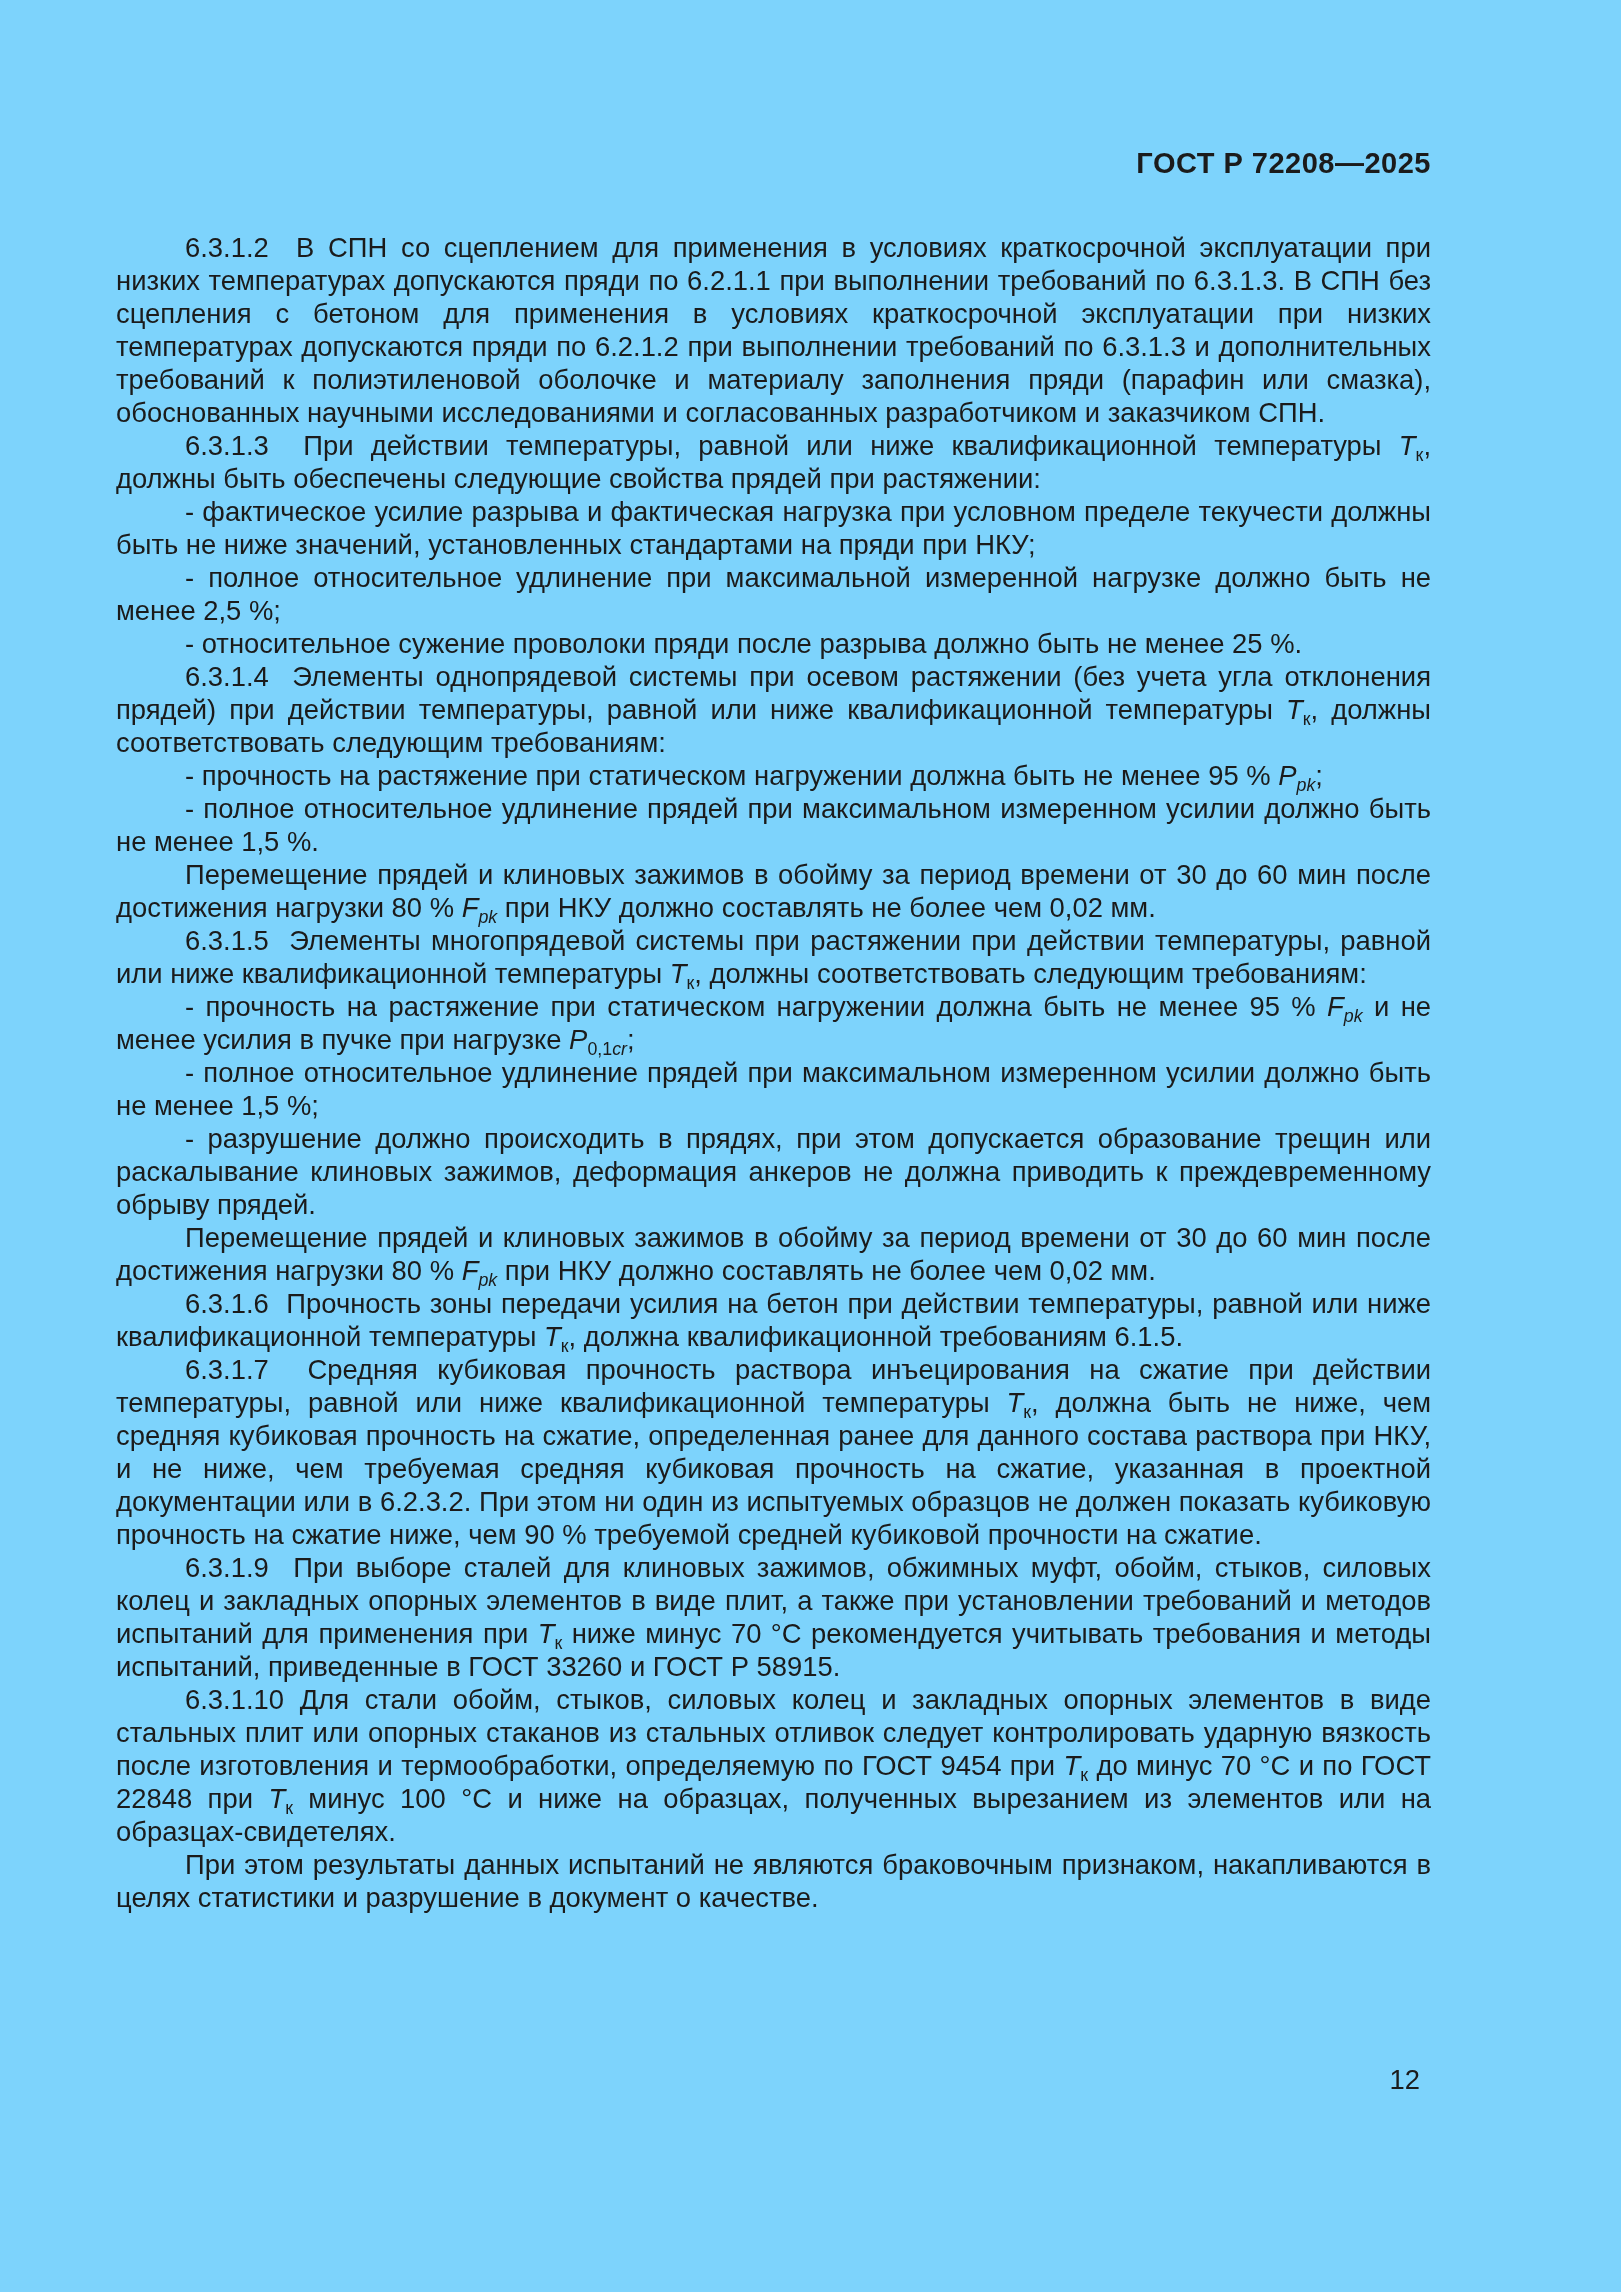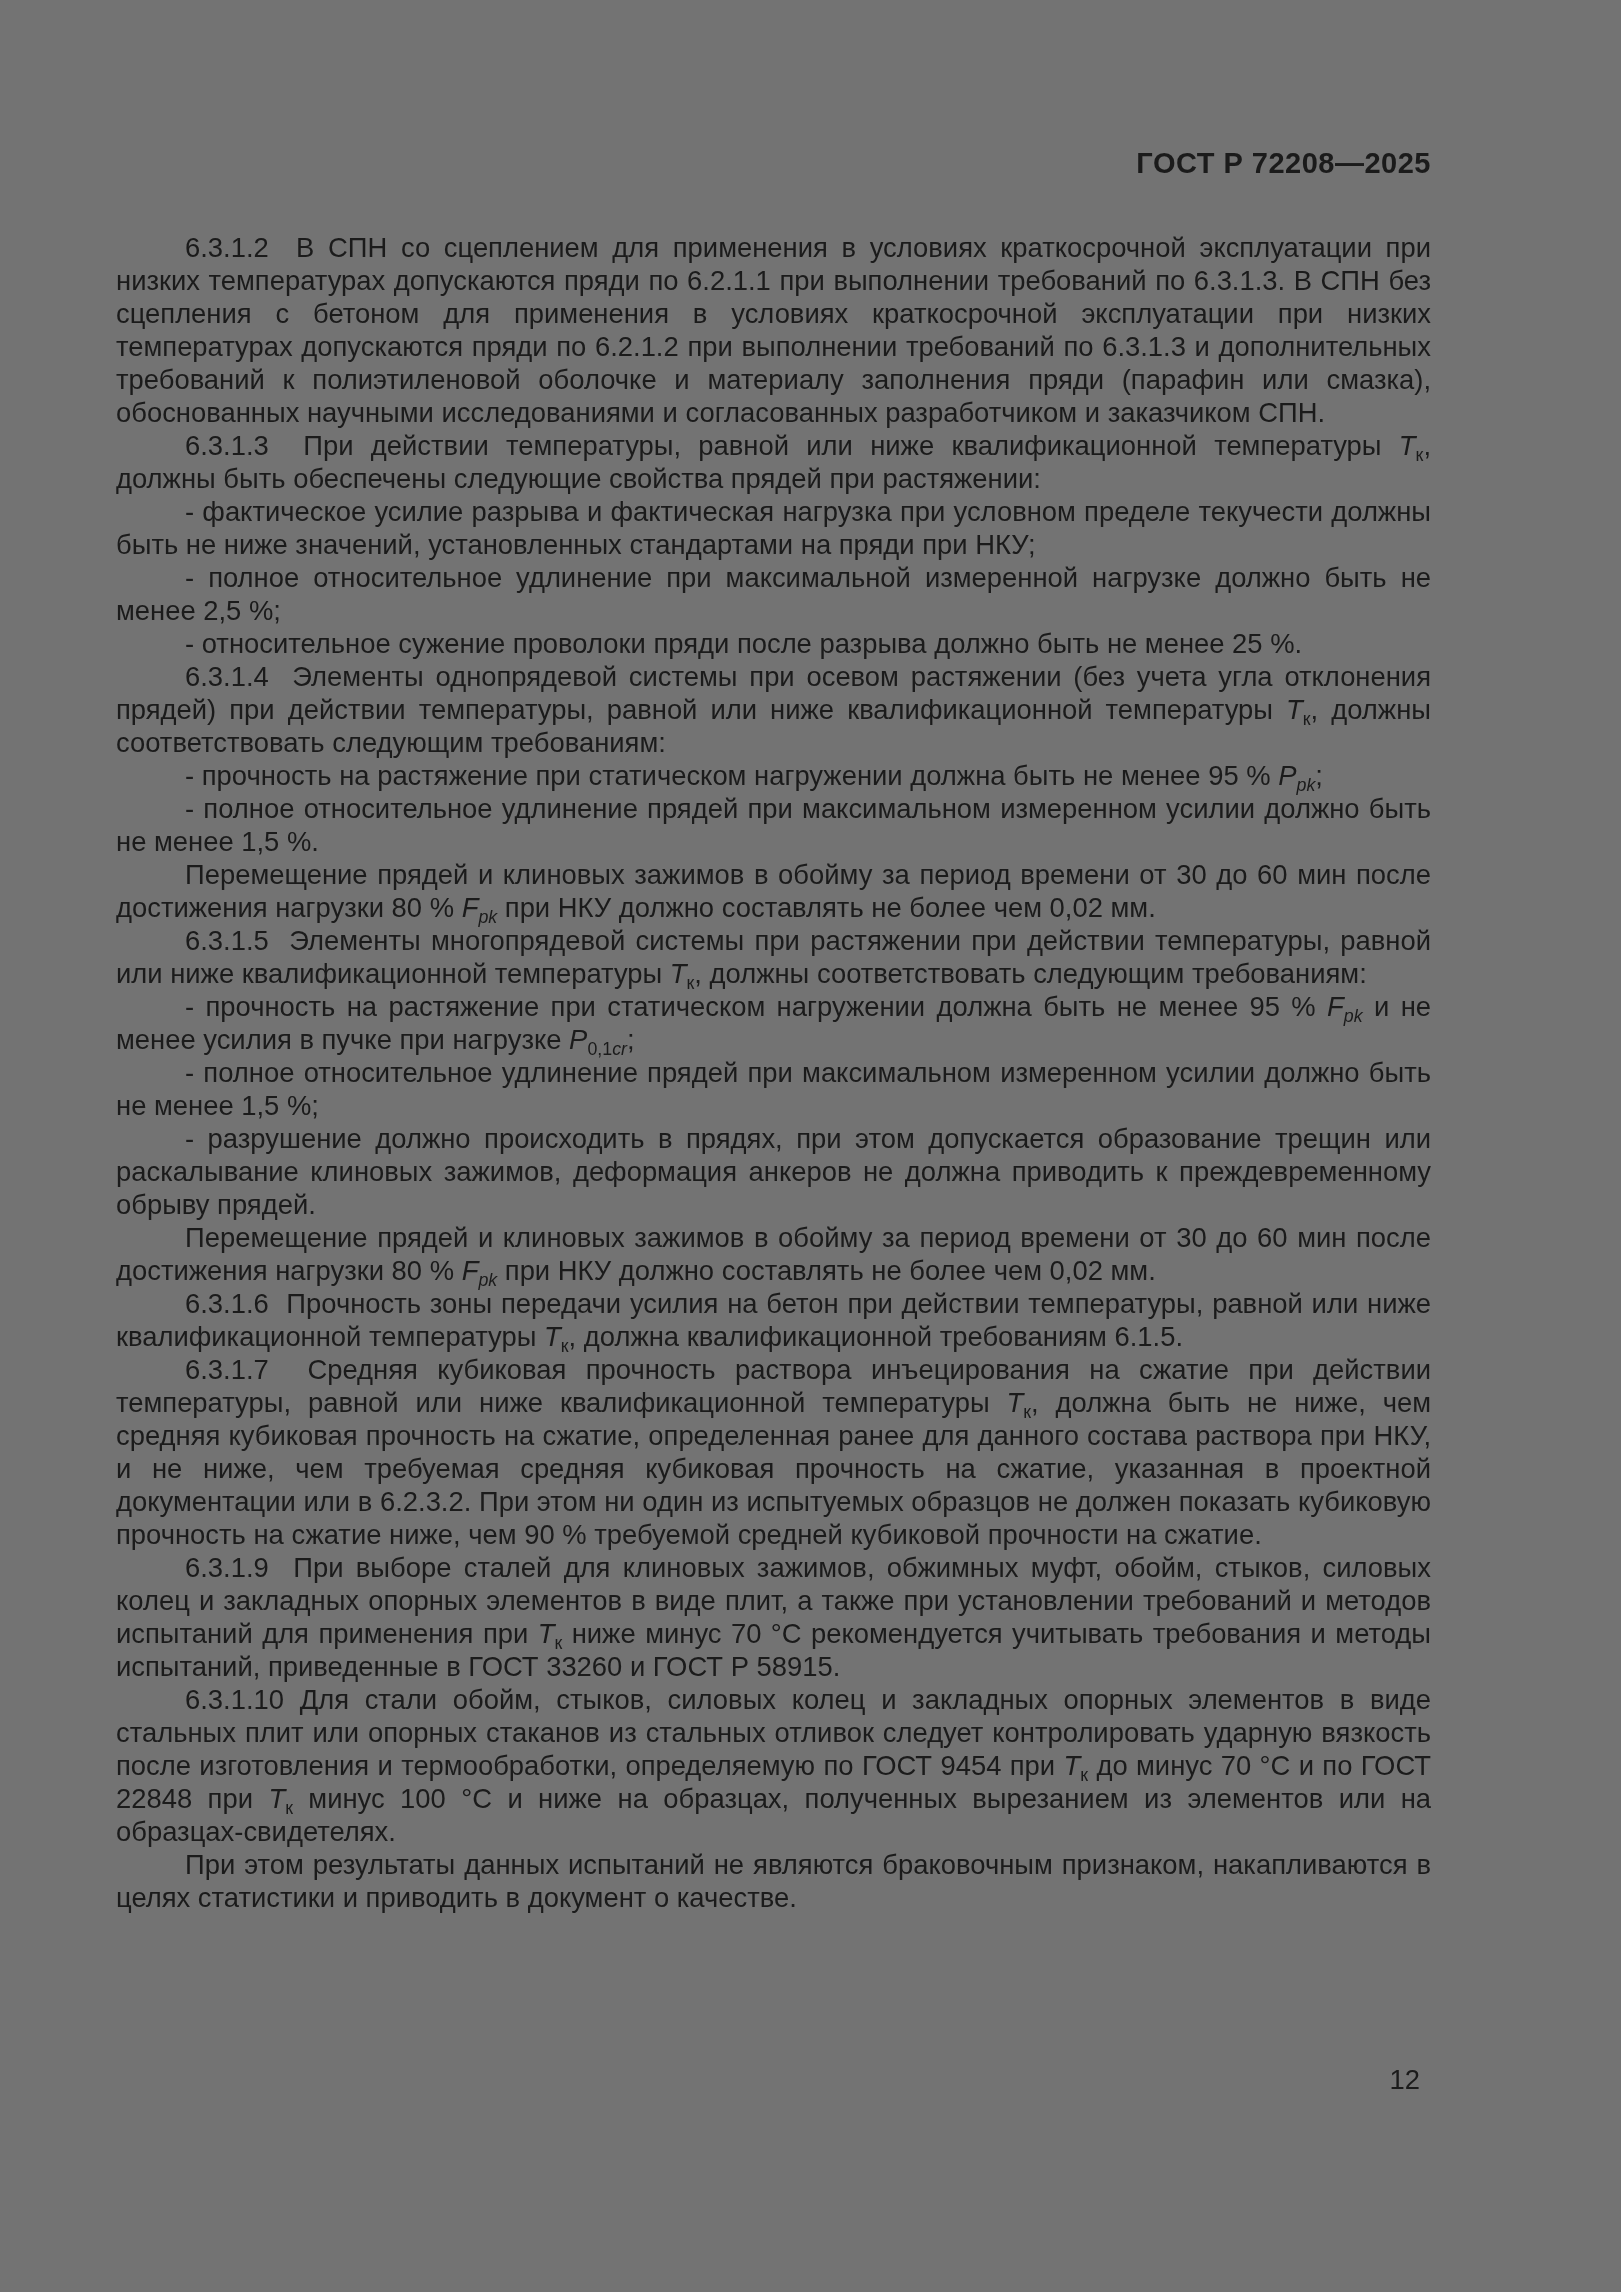--- a/index.html
+++ b/index.html
@@ -10,21 +10,21 @@
   body {
     width: 1621px;
     height: 2293px;
     position: relative;
     font-family: "Liberation Sans", "DejaVu Sans", sans-serif;
     color: #1b1b1b;
   }
   .page {
     position: absolute;
     inset: 0;
-    background: #737373;
+    background: #7dd3fc;
   }
   .doc-header {
     position: absolute;
     top: 147px;
     right: 190px;
     font-size: 29px;
     font-weight: bold;
     letter-spacing: 0.5px;
     white-space: nowrap;
   }
@@ -77,18 +77,18 @@
       <p class="para"><span>Перемещение прядей и клиновых зажимов в обойму за период времени от 30 до 60 мин после достижения нагрузки 80 % </span><i>F</i><sub class="it">pk</sub><span> при НКУ должно составлять не более чем 0,02 мм.</span></p>
       <p class="para"><span>6.3.1.5&nbsp; Элементы многопрядевой системы при растяжении при действии температуры, равной или ниже квалификационной температуры </span><i>Т</i><sub>к</sub><span>, должны соответствовать следующим требованиям:</span></p>
       <p class="para"><span>-&nbsp;прочность на растяжение при статическом нагружении должна быть не менее 95 % </span><i>F</i><sub class="it">pk</sub><span> и не менее усилия в пучке при нагрузке </span><i>P</i><sub>0,1</sub><sub class="it">cr</sub><span>;</span></p>
       <p class="para"><span>-&nbsp;полное относительное удлинение прядей при максимальном измеренном усилии должно быть не менее 1,5 %;</span></p>
       <p class="para"><span>-&nbsp;разрушение должно происходить в прядях, при этом допускается образование трещин или раскалывание клиновых зажимов, деформация анкеров не должна приводить к преждевременному обрыву прядей.</span></p>
       <p class="para"><span>Перемещение прядей и клиновых зажимов в обойму за период времени от 30 до 60 мин после достижения нагрузки 80 % </span><i>F</i><sub class="it">pk</sub><span> при НКУ должно составлять не более чем 0,02 мм.</span></p>
       <p class="para"><span>6.3.1.6&nbsp; Прочность зоны передачи усилия на бетон при действии температуры, равной или ниже квалификационной температуры </span><i>Т</i><sub>к</sub><span>, должна квалификационной требованиям 6.1.5.</span></p>
       <p class="para"><span>6.3.1.7&nbsp; Средняя кубиковая прочность раствора инъецирования на сжатие при действии температуры, равной или ниже квалификационной температуры </span><i>Т</i><sub>к</sub><span>, должна быть не ниже, чем средняя кубиковая прочность на сжатие, определенная ранее для данного состава раствора при НКУ, и не ниже, чем требуемая средняя кубиковая прочность на сжатие, указанная в проектной документации или в 6.2.3.2. При этом ни один из испытуемых образцов не должен показать кубиковую прочность на сжатие ниже, чем 90 % требуемой средней кубиковой прочности на сжатие.</span></p>
       <p class="para"><span>6.3.1.9&nbsp; При выборе сталей для клиновых зажимов, обжимных муфт, обойм, стыков, силовых колец и закладных опорных элементов в виде плит, а также при установлении требований и методов испытаний для применения при </span><i>Т</i><sub>к</sub><span> ниже минус 70 °С рекомендуется учитывать требования и методы испытаний, приведенные в ГОСТ 33260 и ГОСТ Р 58915.</span></p>
       <p class="para"><span>6.3.1.10 Для стали обойм, стыков, силовых колец и закладных опорных элементов в виде стальных плит или опорных стаканов из стальных отливок следует контролировать ударную вязкость после изготовления и термообработки, определяемую по ГОСТ 9454 при </span><i>Т</i><sub>к</sub><span> до минус 70 °С и по ГОСТ 22848 при </span><i>Т</i><sub>к</sub><span> минус 100 °С и ниже на образцах, полученных вырезанием из элементов или на образцах-свидетелях.</span></p>
-      <p class="para"><span>При этом результаты данных испытаний не являются браковочным признаком, накапливаются в целях статистики и приводить в документ о качестве.</span></p>
+      <p class="para"><span>При этом результаты данных испытаний не являются браковочным признаком, накапливаются в целях статистики и разрушение в документ о качестве.</span></p>
     </div>
 
   <div class="page-number">12</div>
 </div>
 
 
 </body></html>

